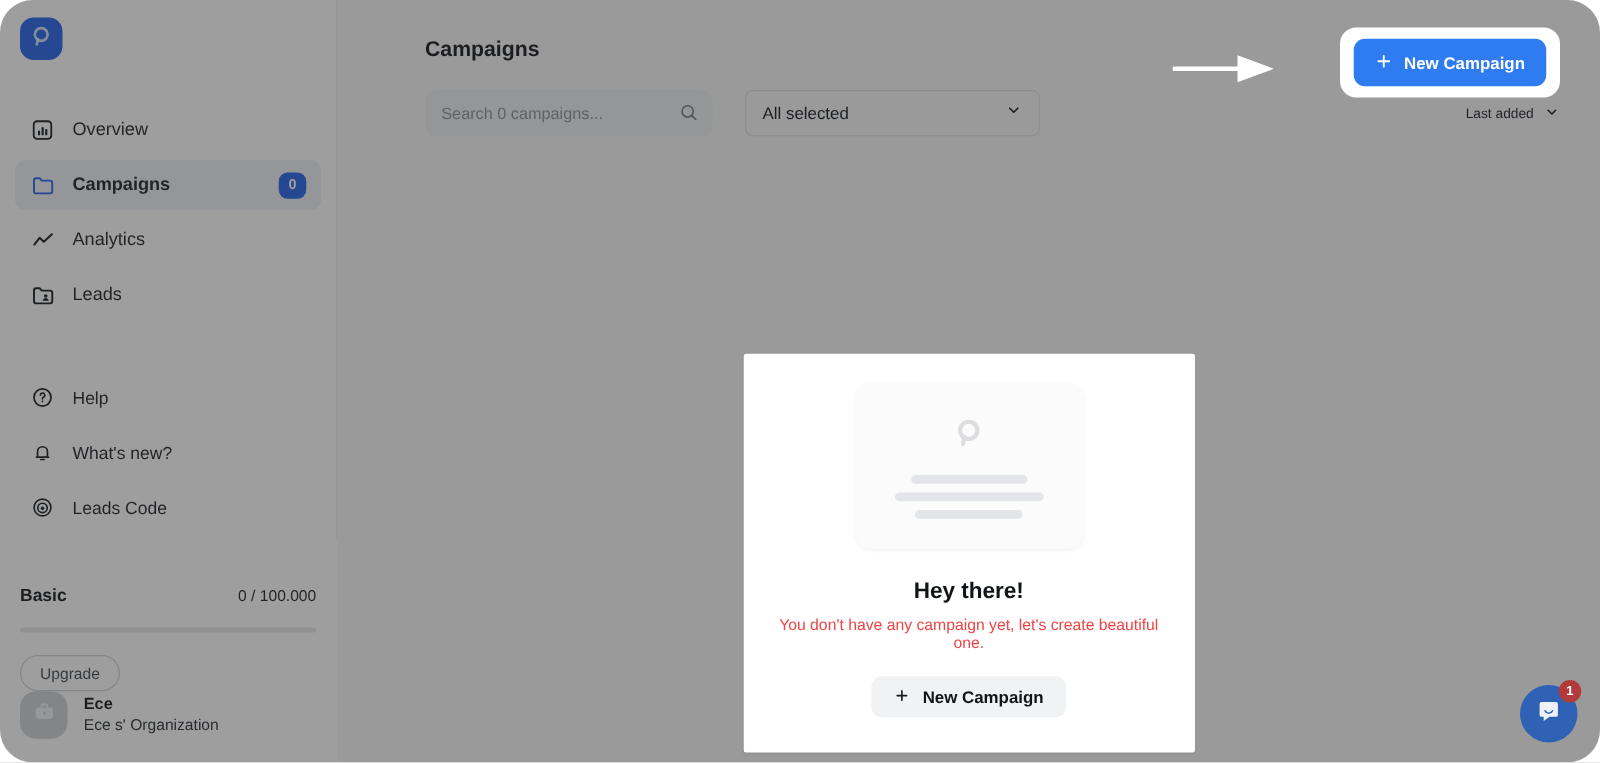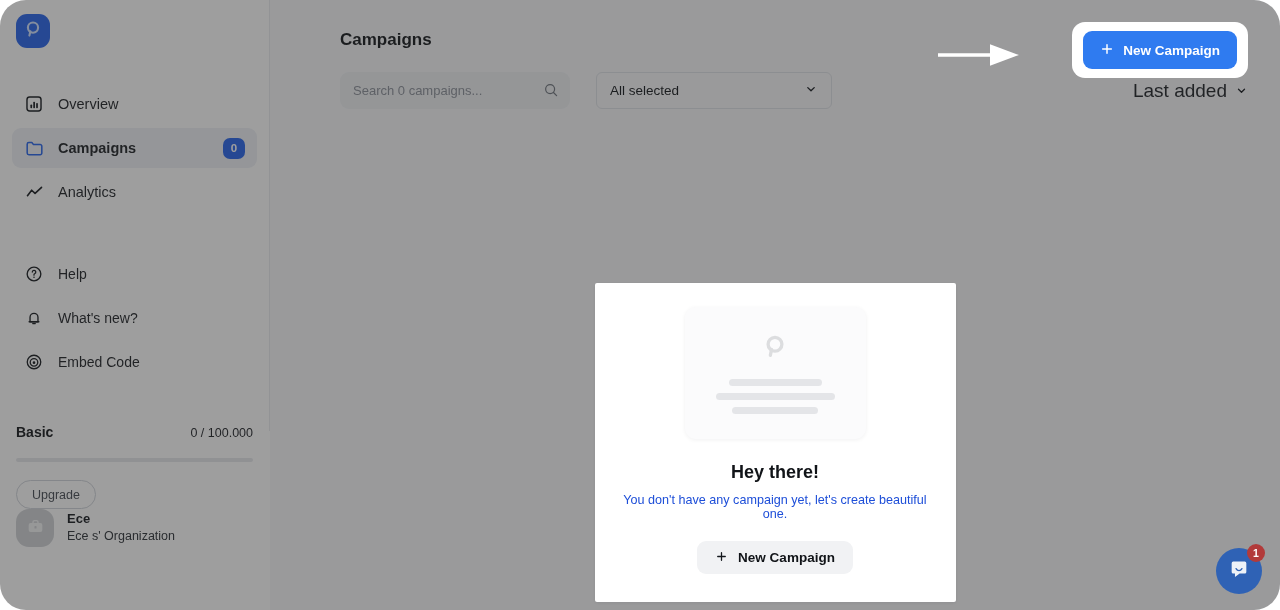--- a/index.html
+++ b/index.html
@@ -139,21 +139,21 @@
     width: 236px; height: 37px;
     border: 1px solid #dfe2e7; border-radius: 6px; background: #f7f8fa;
     display: flex; align-items: center; justify-content: space-between;
     padding: 0 13px; cursor: pointer;
   }
   .select .lbl { font-size: 13.5px; color: #111418; }
 
   .sort {
     margin-left: auto;
     display: flex; align-items: center; gap: 8px;
-    font-size: 19px; color: #1c1f24; cursor: pointer;
+    font-size: 11px; color: #1c1f24; cursor: pointer;
   }
 
   
   .empty-wrap {
     position: absolute; left: 270px; right: 0;
     top: 283px;
     display: flex; justify-content: center;
   }
   .empty-card {
     width: 361px;
@@ -169,21 +169,21 @@
     box-shadow: 0 1px 4px rgba(16,24,40,.06);
     display: flex; flex-direction: column; align-items: center; justify-content: center;
   }
   .illus .lines { margin-top: 13px; display: flex; flex-direction: column; align-items: center; gap: 7px; }
   .illus .lines i { display: block; height: 7px; border-radius: 4px; background: #e4e5e8; }
   .illus .lines i:nth-child(1) { width: 93px; }
   .illus .lines i:nth-child(2) { width: 119px; }
   .illus .lines i:nth-child(3) { width: 86px; }
 
   .empty-title { margin-top: 23px; font-size: 18px; font-weight: 700; color: #111418; }
-  .empty-sub { margin-top: 10px; font-size: 12.6px; color: #1d4ed8; text-align: center; }
+  .empty-sub { margin-top: 10px; font-size: 12.6px; color: #ef4444; text-align: center; }
   .empty-btn {
     margin: 20px auto 0 auto;
     height: 33px; padding: 0 18px;
     background: #f1f2f4; border: 0; border-radius: 9px;
     display: inline-flex; align-items: center; gap: 10px;
     font-family: inherit; font-size: 13.5px; font-weight: 700; color: #111418;
     cursor: pointer;
   }
 
   
@@ -273,20 +273,30 @@
 
         <div class="nav-item">
           <span class="ico">
             <svg width="19" height="19" viewBox="0 0 20 20">
               <path d="M2.6 13.4 L7 7.6 L10.6 11 L17.4 4.6" fill="none" stroke="#14181d" stroke-width="1.7" stroke-linecap="round" stroke-linejoin="round"></path>
             </svg>
           </span>
           <span>Analytics</span>
         </div>
 
+        <div class="nav-item">
+          <span class="ico">
+            <svg width="19" height="19" viewBox="0 0 20 20">
+              <path d="M2.3 5.6a1.8 1.8 0 0 1 1.8-1.8h3.1l1.7 2h7a1.8 1.8 0 0 1 1.8 1.8v7.1a1.8 1.8 0 0 1-1.8 1.8H4.1a1.8 1.8 0 0 1-1.8-1.8z" fill="none" stroke="#14181d" stroke-width="1.6" stroke-linejoin="round"></path>
+              <circle cx="12.2" cy="10.3" r="1.5" fill="#14181d"></circle>
+              <path d="M9.6 14.4c.3-1.5 1.4-2.3 2.6-2.3s2.3.8 2.6 2.3z" fill="#14181d"></path>
+            </svg>
+          </span>
+          <span>Leads</span>
+        </div>
       </nav>
 
       <nav class="nav-secondary">
 
         <div class="nav-item">
           <span class="ico">
             <svg width="18" height="18" viewBox="0 0 20 20">
               <circle cx="10" cy="10" r="7.6" fill="none" stroke="#14181d" stroke-width="1.5"></circle>
               <path d="M8.1 7.9a1.95 1.95 0 1 1 2.6 1.85c-.5.2-.72.6-.72 1.15v.4" fill="none" stroke="#14181d" stroke-width="1.4" stroke-linecap="round"></path>
               <circle cx="10" cy="13.6" r=".85" fill="#14181d"></circle>
@@ -307,21 +317,21 @@
         </div>
 
         <div class="nav-item">
           <span class="ico">
             <svg width="18" height="18" viewBox="0 0 20 20">
               <circle cx="10" cy="10" r="7.5" fill="none" stroke="#14181d" stroke-width="1.45"></circle>
               <circle cx="10" cy="10.4" r="4.2" fill="none" stroke="#14181d" stroke-width="1.45"></circle>
               <circle cx="10" cy="10.7" r="1.5" fill="#14181d"></circle>
             </svg>
           </span>
-          <span>Embed Code</span>
+          <span>Leads Code</span>
         </div>
       </nav>
 
       <div class="sb-divider"></div>
 
       <div class="plan">
         <div class="plan-row">
           <span class="plan-name">Basic</span>
           <span class="plan-quota">0 / 100.000</span>
         </div>

